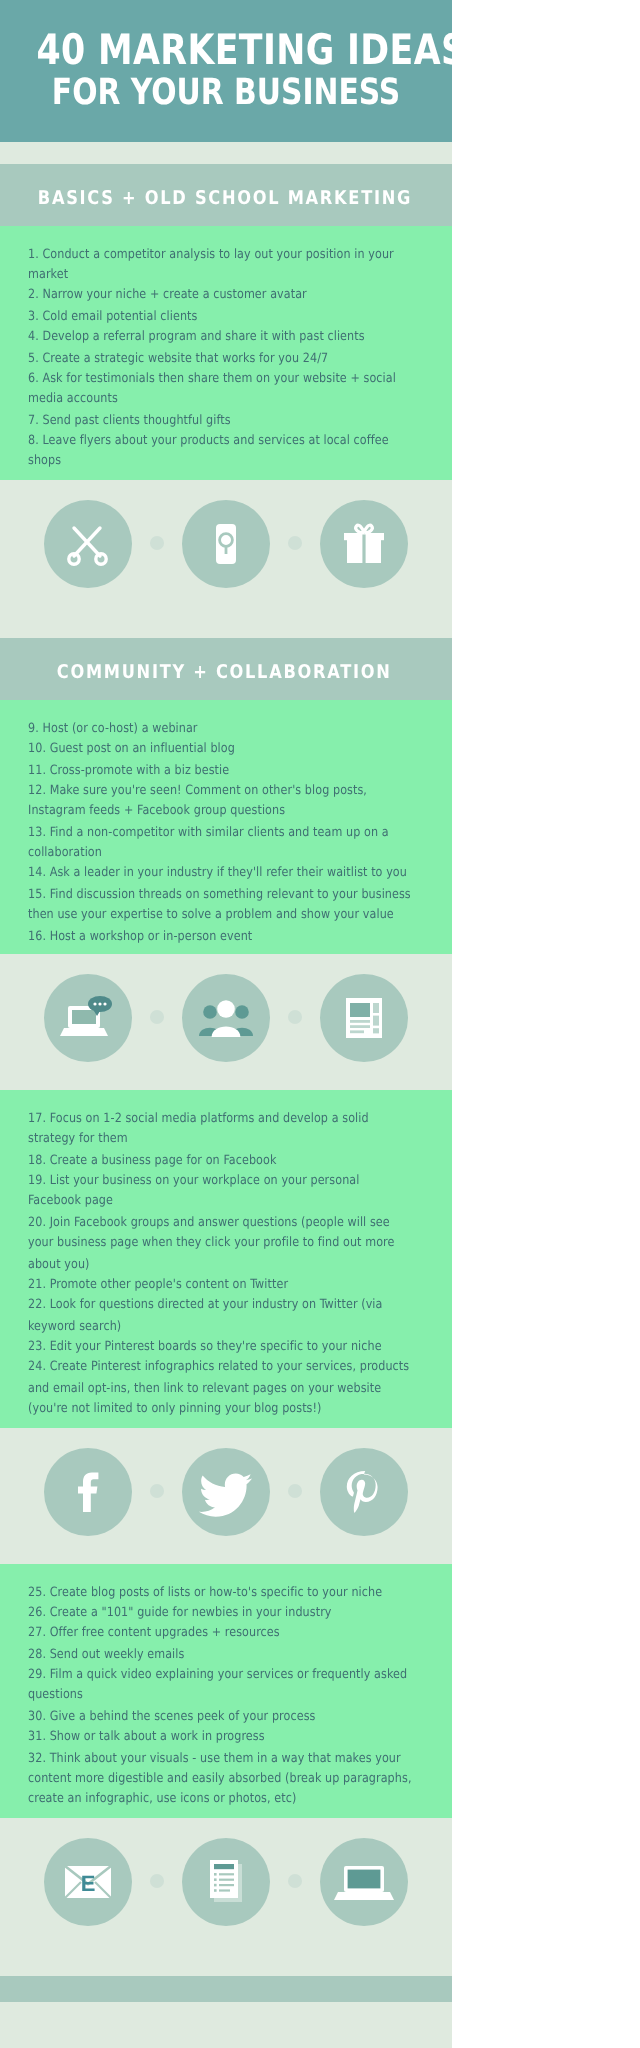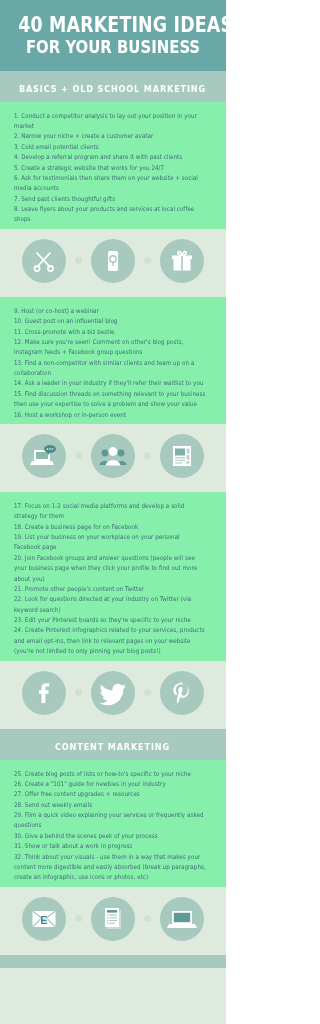--- a/index.html
+++ b/index.html
@@ -42,20 +42,21 @@
     transform:scaleX(0.92);
     white-space:nowrap;
   }
 
   
   .section { position:relative; }
   .section-header {
     background:#a8c9be;
     text-align:center;
     padding:7px 8px 6px 6px;
+    margin-top:11px;
   }
   .section-header-text {
     color:#ffffff;
     font-family:"Liberation Sans Narrow","DejaVu Sans Condensed","Liberation Sans",sans-serif;
     font-weight:bold;
     font-size:9.5px;
     letter-spacing:0.9px;
     transform:scaleX(0.95);
     display:inline-block;
     white-space:nowrap;
@@ -163,20 +164,23 @@
           <rect x="3" y="7.5" width="20" height="3.6" fill="#ffffff"></rect>
           <line x1="13" y1="7.5" x2="13" y2="22.5" stroke="#a8c9be" stroke-width="1.6"></line>
           <path d="M13 7.5 C 10 7.5 8 5.5 9.2 4 C 10.4 2.6 12.4 5 13 7.5" fill="none" stroke="#ffffff" stroke-width="1.6"></path>
           <path d="M13 7.5 C 16 7.5 18 5.5 16.8 4 C 15.6 2.6 13.6 5 13 7.5" fill="none" stroke="#ffffff" stroke-width="1.6"></path>
         </svg>
       </div>
     </div>
   </div>
 
   <div class="section">
+    <div class="section-header">
+      <span class="section-header-text">COMMUNITY + COLLABORATION</span>
+    </div>
     <div class="section-body">
       <ul class="item-list">
         <li class="item">9. Host (or co-host) a webinar</li>
         <li class="item">10. Guest post on an influential blog</li>
         <li class="item">11. Cross-promote with a biz bestie</li>
         <li class="item">12. Make sure you're seen! Comment on other's blog posts, Instagram feeds + Facebook group questions</li>
         <li class="item">13. Find a non-competitor with similar clients and team up on a collaboration</li>
         <li class="item">14. Ask a leader in your industry if they'll refer their waitlist to you</li>
         <li class="item">15. Find discussion threads on something relevant to your business then use your expertise to solve a problem and show your value</li>
         <li class="item">16. Host a workshop or in-person event</li>
@@ -254,23 +258,20 @@
       <div class="icon-dot"></div>
       <div class="icon-circle">
         <svg width="26" height="26" viewBox="0 0 26 26">
           <path d="M13.6 2.5 C7.9 2.5 4.4 6.2 4.4 10.2 c0 1.9 1 4.2 2.7 5 0.26 0.12 0.4 0.07 0.46 -0.18 0.04 -0.19 0.27 -1.12 0.38 -1.55 0.03 -0.14 0.02 -0.26 -0.09 -0.39 -0.56 -0.7 -1.01 -1.97 -1.01 -3.16 0 -3.05 2.3 -6 6.23 -6 3.39 0 5.76 2.31 5.76 5.62 0 3.74 -1.89 6.33 -4.34 6.33 -1.36 0 -2.37 -1.12 -2.05 -2.5 0.39 -1.64 1.15 -3.41 1.15 -4.6 0 -1.06 -0.57 -1.94 -1.75 -1.94 -1.39 0 -2.5 1.43 -2.5 3.35 0 1.22 0.41 2.05 0.41 2.05 s-1.41 5.97 -1.66 7.02 c-0.28 1.18 -0.17 2.84 -0.07 3.92 l0.15 0.1 c0.08 0.1 0.22 0.08 0.29 -0.03 0.11 -0.15 1.52 -1.88 2 -3.62 0.13 -0.49 0.77 -3.02 0.77 -3.02 0.38 0.72 1.49 1.36 2.67 1.36 3.51 0 5.89 -3.2 5.89 -7.48 0 -3.24 -2.74 -6.27 -6.9 -6.27 z" fill="#ffffff"></path>
         </svg>
       </div>
     </div>
   </div>
 
   <div class="section">
-    <div class="section-header">
-      <span class="section-header-text">CONTENT MARKETING</span>
-    </div>
     <div class="section-body">
       <ul class="item-list">
         <li class="item">25. Create blog posts of lists or how-to's specific to your niche</li>
         <li class="item">26. Create a "101" guide for newbies in your industry</li>
         <li class="item">27. Offer free content upgrades + resources</li>
         <li class="item">28. Send out weekly emails</li>
         <li class="item">29. Film a quick video explaining your services or frequently asked questions</li>
         <li class="item">30. Give a behind the scenes peek of your process</li>
         <li class="item">31. Show or talk about a work in progress</li>
         <li class="item">32. Think about your visuals - use them in a way that makes your content more digestible and easily absorbed (break up paragraphs, create an infographic, use icons or photos, etc)</li>

